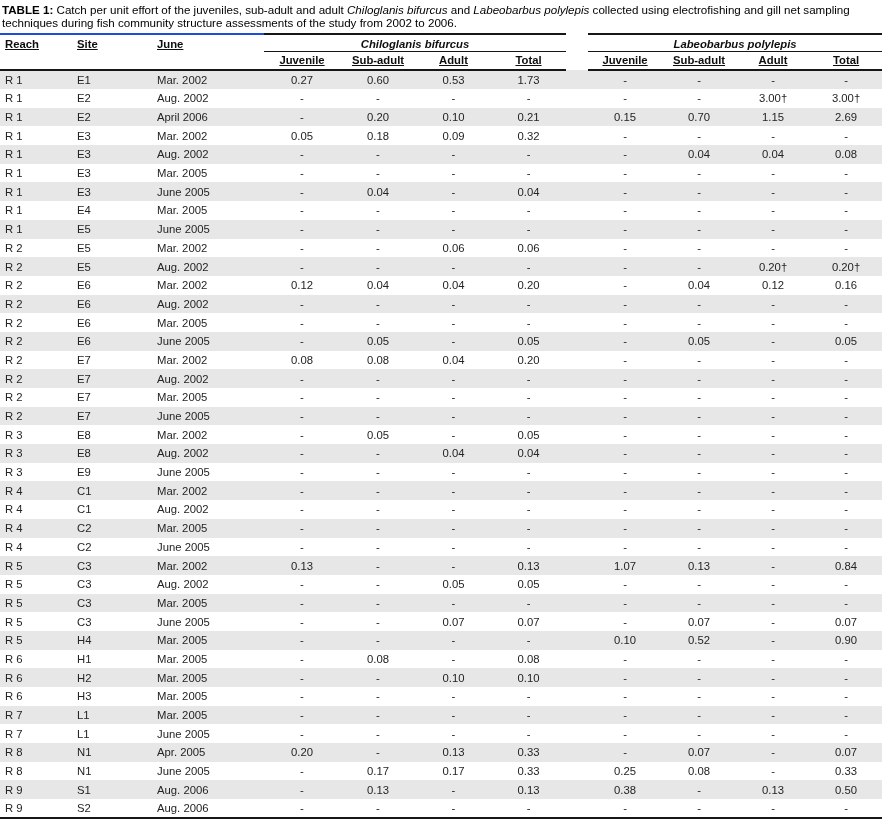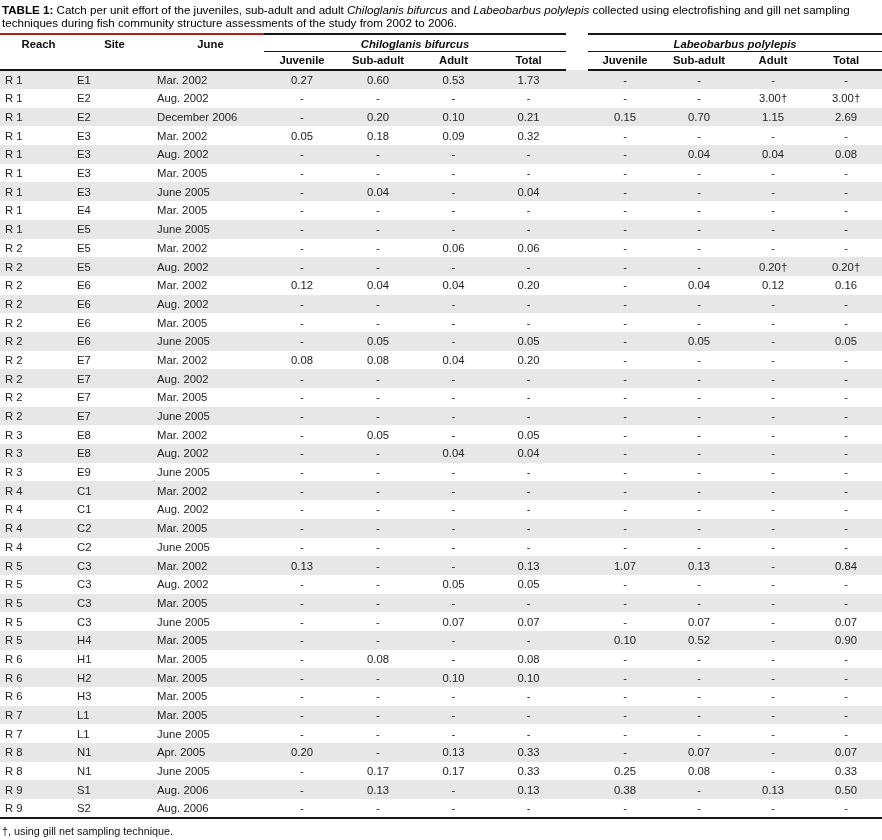--- a/index.html
+++ b/index.html
@@ -5,28 +5,28 @@
   * { margin:0; padding:0; box-sizing:border-box; }
   html,body { width:882px; background:#ffffff; }
   body { font-family:"Liberation Sans", sans-serif; color:#1a1a1a; }
   .page { width:882px; height:840px; padding:2px 0 16px 0; background:#fff; }
   .title { font-size:11.6px; line-height:13.4px; color:#000; padding:1px 3px 3px 2px; }
   .title .ttl-label { font-weight:bold; }
   .title .species { font-style:italic; }
   table { width:882px; border-collapse:collapse; table-layout:fixed; }
   thead th { font-weight:bold; font-size:11.3px; color:#0e0e0e; }
   th.main {
-    text-align:center; vertical-align:top; padding:3px 0 0 5px;
-    border-top:2px solid #b91c1c; border-bottom:2px solid #161616;
+    text-align:left; vertical-align:top; padding:3px 0 0 5px;
+    border-top:2px solid #1d4ed8; border-bottom:2px solid #161616;text-decoration:underline;
   }
   th.group {
     font-style:italic; text-align:center; height:18px; padding:2px 0 1px 0;
     border-top:2px solid #161616; border-bottom:1px solid #161616;
   }
-  th.sub { height:17px; padding:2px 0 3px 0; border-bottom:2px solid #161616; }
+  th.sub { height:17px; padding:2px 0 3px 0; border-bottom:2px solid #161616;text-decoration:underline; }
   th.spacer { border:none; }
   tbody td { height:18.7px; text-align:center; font-size:11.3px; color:#242424; padding:0; }
   tbody td.l { text-align:left; padding-left:5px; }
   tbody tr.stripe { background:#e7e7e7; }
   tbody tr.last td { border-bottom:2.5px solid #161616; }
   .footnote { font-size:10.8px; color:#111; padding:6px 0 0 2px; }
 </style>
 </head>
 <body>
 
@@ -94,21 +94,21 @@
           <td>-</td>
           <td class="spacer"></td>
           <td>-</td>
           <td>-</td>
           <td>3.00†</td>
           <td>3.00†</td>
         </tr>
         <tr class="stripe">
           <td class="l">R 1</td>
           <td class="l">E2</td>
-          <td class="l">December 2006</td>
+          <td class="l">April 2006</td>
           <td>-</td>
           <td>0.20</td>
           <td>0.10</td>
           <td>0.21</td>
           <td class="spacer"></td>
           <td>0.15</td>
           <td>0.70</td>
           <td>1.15</td>
           <td>2.69</td>
         </tr>
@@ -626,15 +626,14 @@
           <td>-</td>
           <td class="spacer"></td>
           <td>-</td>
           <td>-</td>
           <td>-</td>
           <td>-</td>
         </tr>
       </tbody>
   </table>
 
-  <div class="footnote">†, using gill net sampling technique.</div>
 
 </div>
 
 </body></html>

